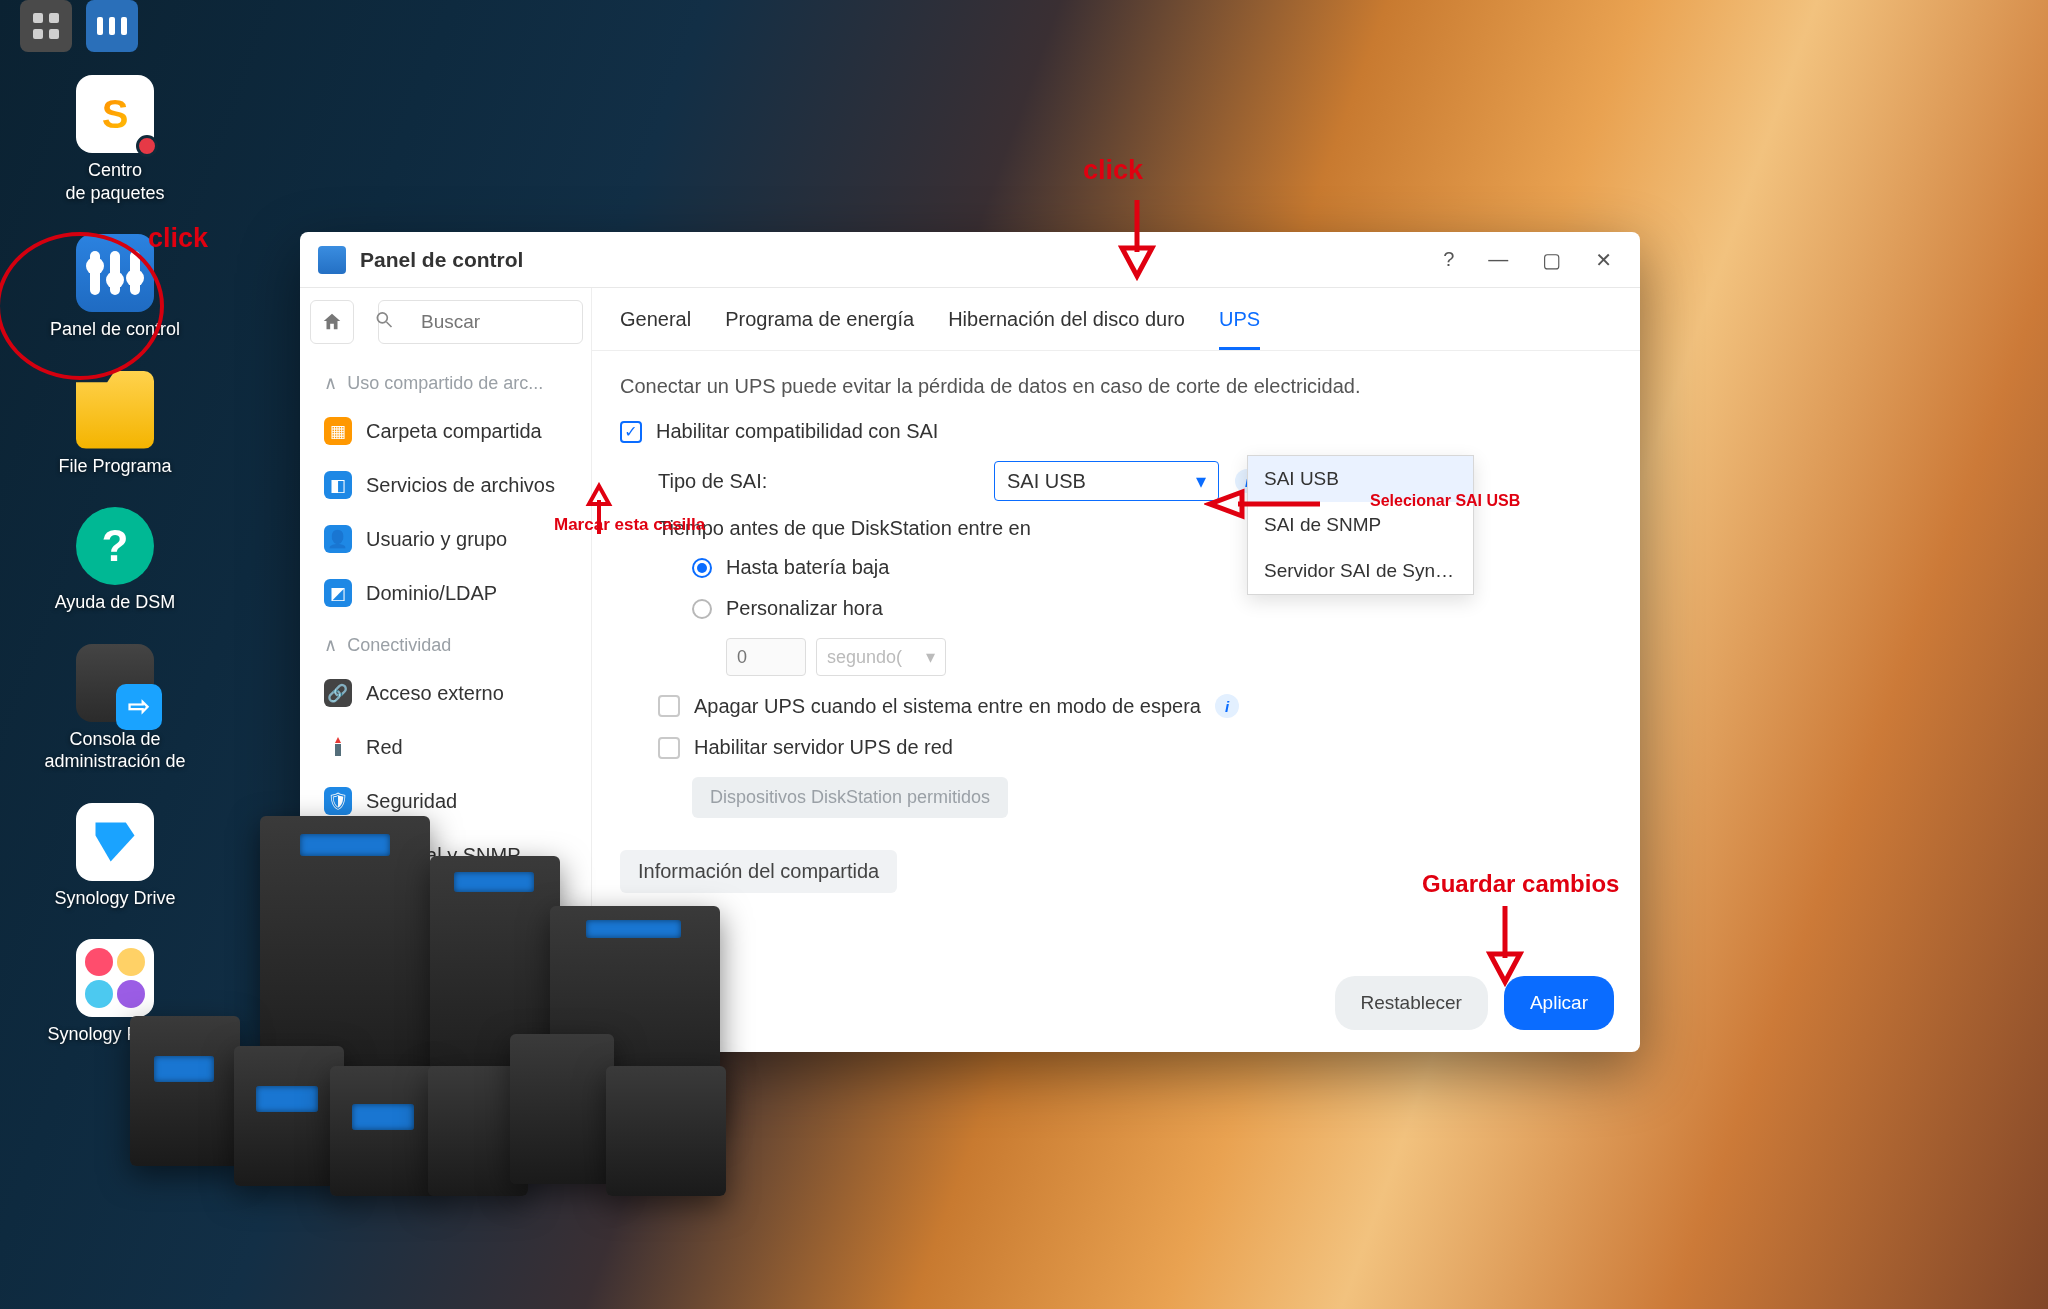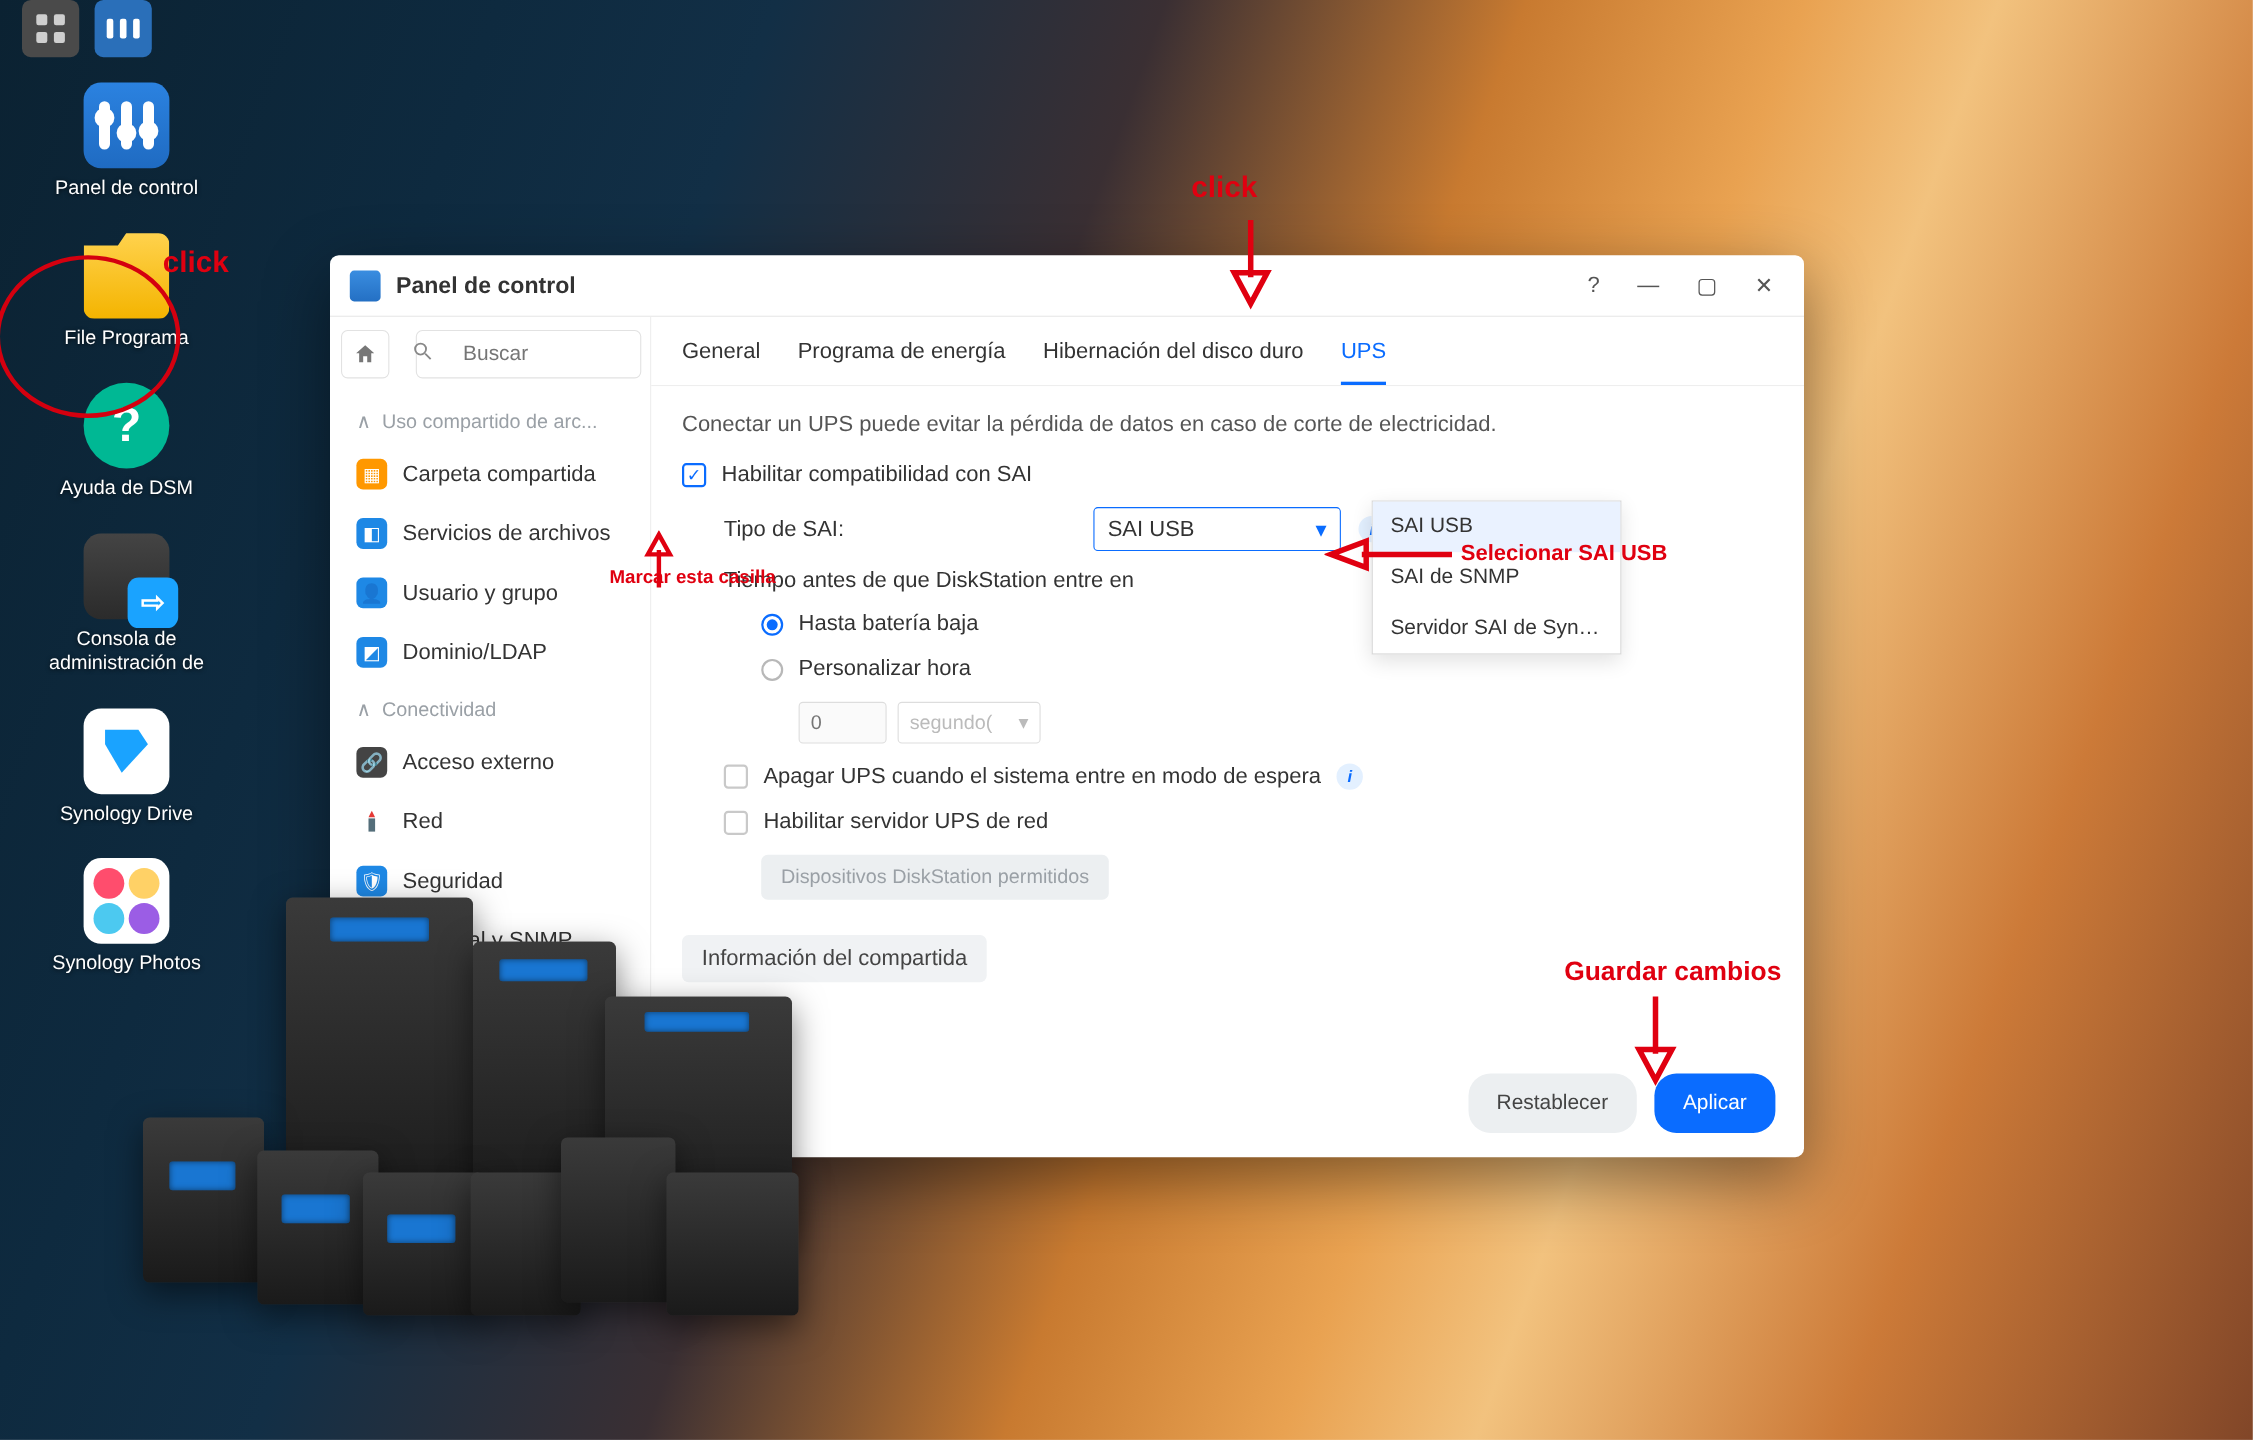--- a/index.html
+++ b/index.html
@@ -144,20 +144,27 @@
   <div class="taskbar-icon b">
     <div class="taskbar-dots" style="grid-template-columns:6px 6px 6px;">
         <span style="background:#fff;height:18px;width:6px;"></span>
         <span style="background:#fff;height:18px;width:6px;"></span>
         <span style="background:#fff;height:18px;width:6px;"></span>
       </div>
   </div>
 </div>
 
 <div class="desktop-icons">
+  <div class="dicon centro">
+    <div class="box">
+        <span class="badge"></span>
+      </div>
+    <div class="label">Centro
+de paquetes</div>
+  </div>
   <div class="dicon panel">
     <div class="box">
         <div class="sliders">
           <span></span>
           <span></span>
           <span></span>
         </div>
       </div>
     <div class="label">Panel de control</div>
   </div>
@@ -363,21 +370,21 @@
 <svg class="redarrow" style="position:absolute; left:584px; top:482px;" width="30" height="56">
   <line x1="15" y1="52" x2="15" y2="18" stroke="#e00010" stroke-width="4"></line>
   <polygon points="5,22 25,22 15,4" fill="none" stroke="#e00010" stroke-width="4"></polygon>
 </svg>
 <div class="anno anno-small" style="left:554px; top:515px;">Marcar esta casilla</div>
 
 <svg class="redarrow" style="position:absolute; left:1204px; top:486px;" width="120" height="36">
   <line x1="116" y1="18" x2="34" y2="18" stroke="#e00010" stroke-width="5"></line>
   <polygon points="38,6 38,30 6,18" fill="none" stroke="#e00010" stroke-width="5"></polygon>
 </svg>
-<div class="anno" style="left:1328px; top:492px; font-size:20px;">Selecionar SAI USB</div>
+<div class="anno" style="left:1370px; top:492px; font-size:16px;">Selecionar SAI USB</div>
 
 <div class="anno" style="left:1422px; top:870px; font-size:24px;">Guardar cambios</div>
 <svg class="redarrow" style="position:absolute; left:1484px; top:902px;" width="42" height="86">
   <line x1="21" y1="4" x2="21" y2="56" stroke="#e00010" stroke-width="5"></line>
   <polygon points="6,52 36,52 21,80" fill="none" stroke="#e00010" stroke-width="5"></polygon>
 </svg>
 
 <div class="ups-photo">
   <div class="unit" style="left:130px; top:0; width:170px; height:290px;">
       <div class="screen" style="left:40px;top:18px;width:90px;height:22px;"></div>

